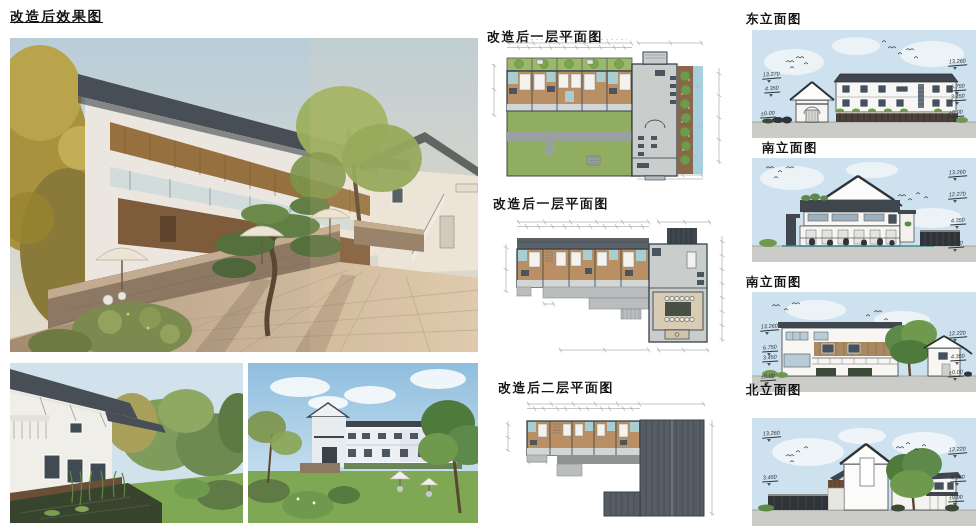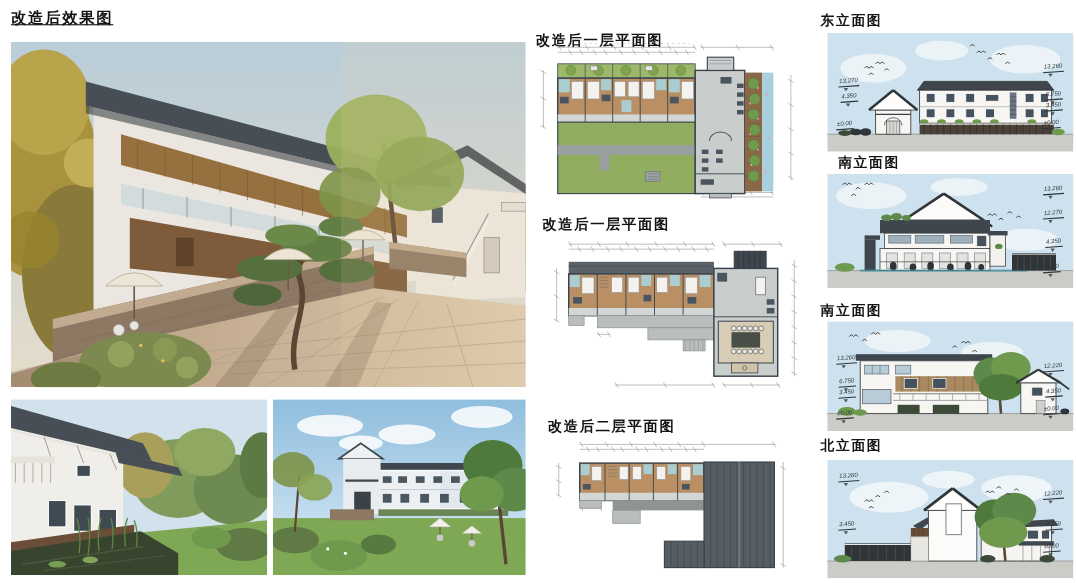--- a/index.html
+++ b/index.html
@@ -949,21 +949,21 @@
     <div class="lv" style="left:198px;top:62px;">
         <span class="t">4.350</span>
         <span class="s"></span>
       </div>
     <div class="lv" style="left:196px;top:78px;">
         <span class="t">±0.00</span>
         <span class="s"></span>
       </div>
   </div>
 
-  <div class="ttl" style="left:746px;top:399px;font-size:12.5px;">北立面图</div>
+  <div class="ttl" style="left:746px;top:384px;font-size:12.5px;">北立面图</div>
 
   <div class="panel" style="left:752px;top:418px;width:224px;height:108px;">
     <svg viewBox="0 0 224 108" preserveAspectRatio="none">
       <rect width="224" height="94" fill="#cde2ee"></rect>
       <g fill="#f4f8fa" opacity=".85">
         <ellipse cx="56" cy="34" rx="36" ry="14"></ellipse>
           <ellipse cx="172" cy="26" rx="32" ry="12"></ellipse>
           <ellipse cx="110" cy="18" rx="24" ry="8"></ellipse>
       </g>
       <rect y="92" width="224" height="16" fill="#cbccc8"></rect>

